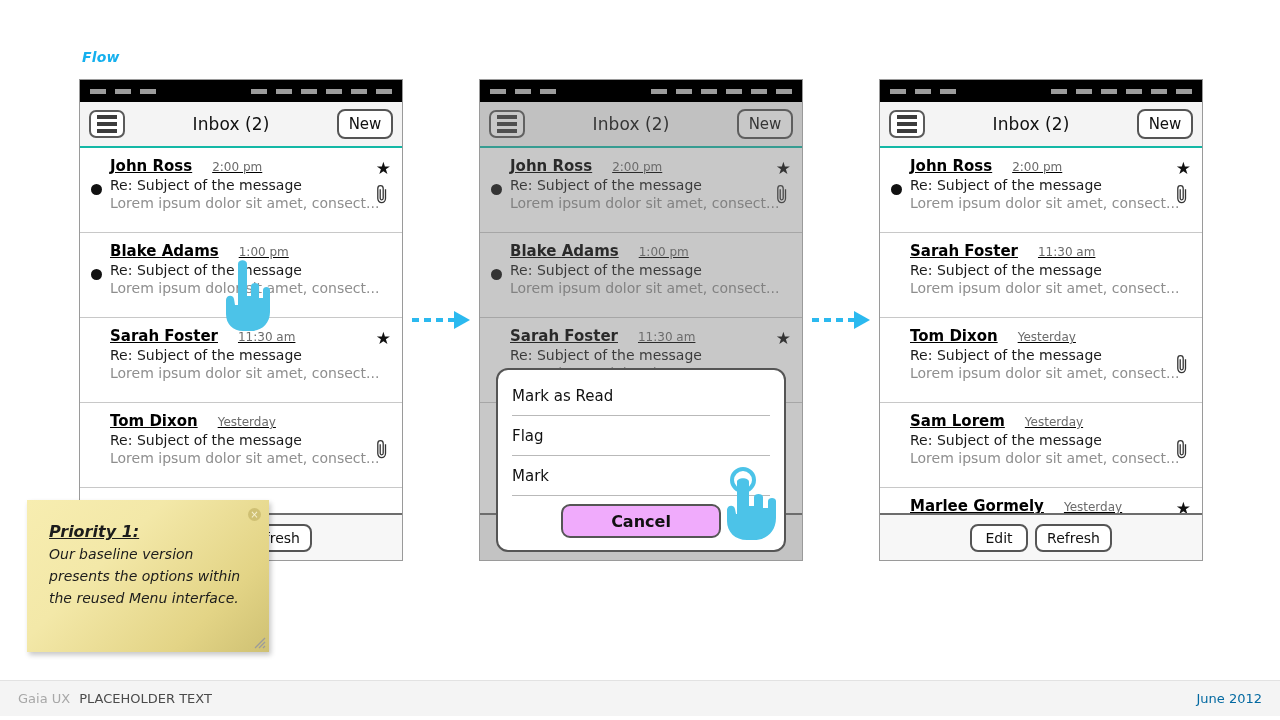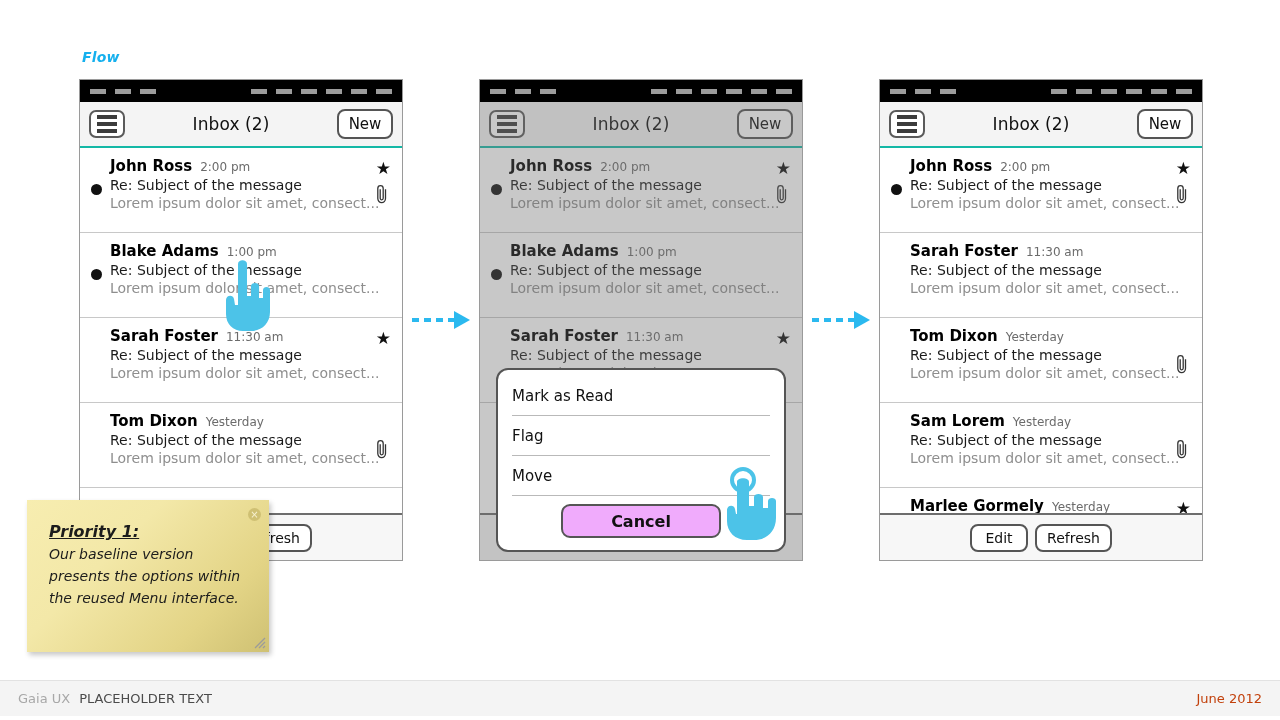--- a/index.html
+++ b/index.html
@@ -127,22 +127,23 @@
     position: absolute;
     left: 11px; top: 36px;
     width: 11px; height: 11px;
     border-radius: 50%;
     background: #111111;
   }
   .msg-body { padding-left: 30px; padding-right: 44px; }
   .msg-line1 {
     display: flex;
     align-items: baseline;
-    gap: 8px;
+    gap: 20px;
     margin-bottom: 1px;
+    text-decoration: underline;
   }
   .msg-sender {
     font-size: 15px;
     font-weight: bold;
     color: #000000;
     white-space: nowrap;
   }
   .msg-time {
     font-size: 12px;
     color: #6b6b6b;
@@ -307,21 +308,21 @@
     height: 36px;
     background: #f4f4f4;
     border-top: 1px solid #e2e2e2;
     display: flex;
     align-items: center;
     padding: 0 18px;
     box-sizing: border-box;
   }
   .footer-brand { font-size: 13px; color: #a8a8a8; margin-right: 9px; }
   .footer-placeholder { font-size: 13px; color: #4b4b4b; }
-  .footer-date { margin-left: auto; font-size: 13px; color: #c2410c; }
+  .footer-date { margin-left: auto; font-size: 13px; color: #0369a1; }
 </style>
 </head>
 <body>
 
 <div id="canvas">
 
   <div class="flow-label">Flow</div>
 
   <div class="phone phone-1">
     <div class="statusbar">
@@ -472,21 +473,21 @@
       </div>
     <div class="action-bar">
       <div class="action-btn">Edit</div>
       <div class="action-btn">Refresh</div>
     </div>
     <div class="dim-overlay"></div>
     <div class="sheet">
       <div>
           <div class="sheet-item">Mark as Read</div>
           <div class="sheet-item">Flag</div>
-          <div class="sheet-item">Move</div>
+          <div class="sheet-item">Mark</div>
         </div>
       <div class="sheet-cancel-wrap">
         <div class="sheet-cancel">Cancel</div>
       </div>
     </div>
   </div>
 
   <div class="phone phone-3">
     <div class="statusbar">
       <div class="sb-left">

